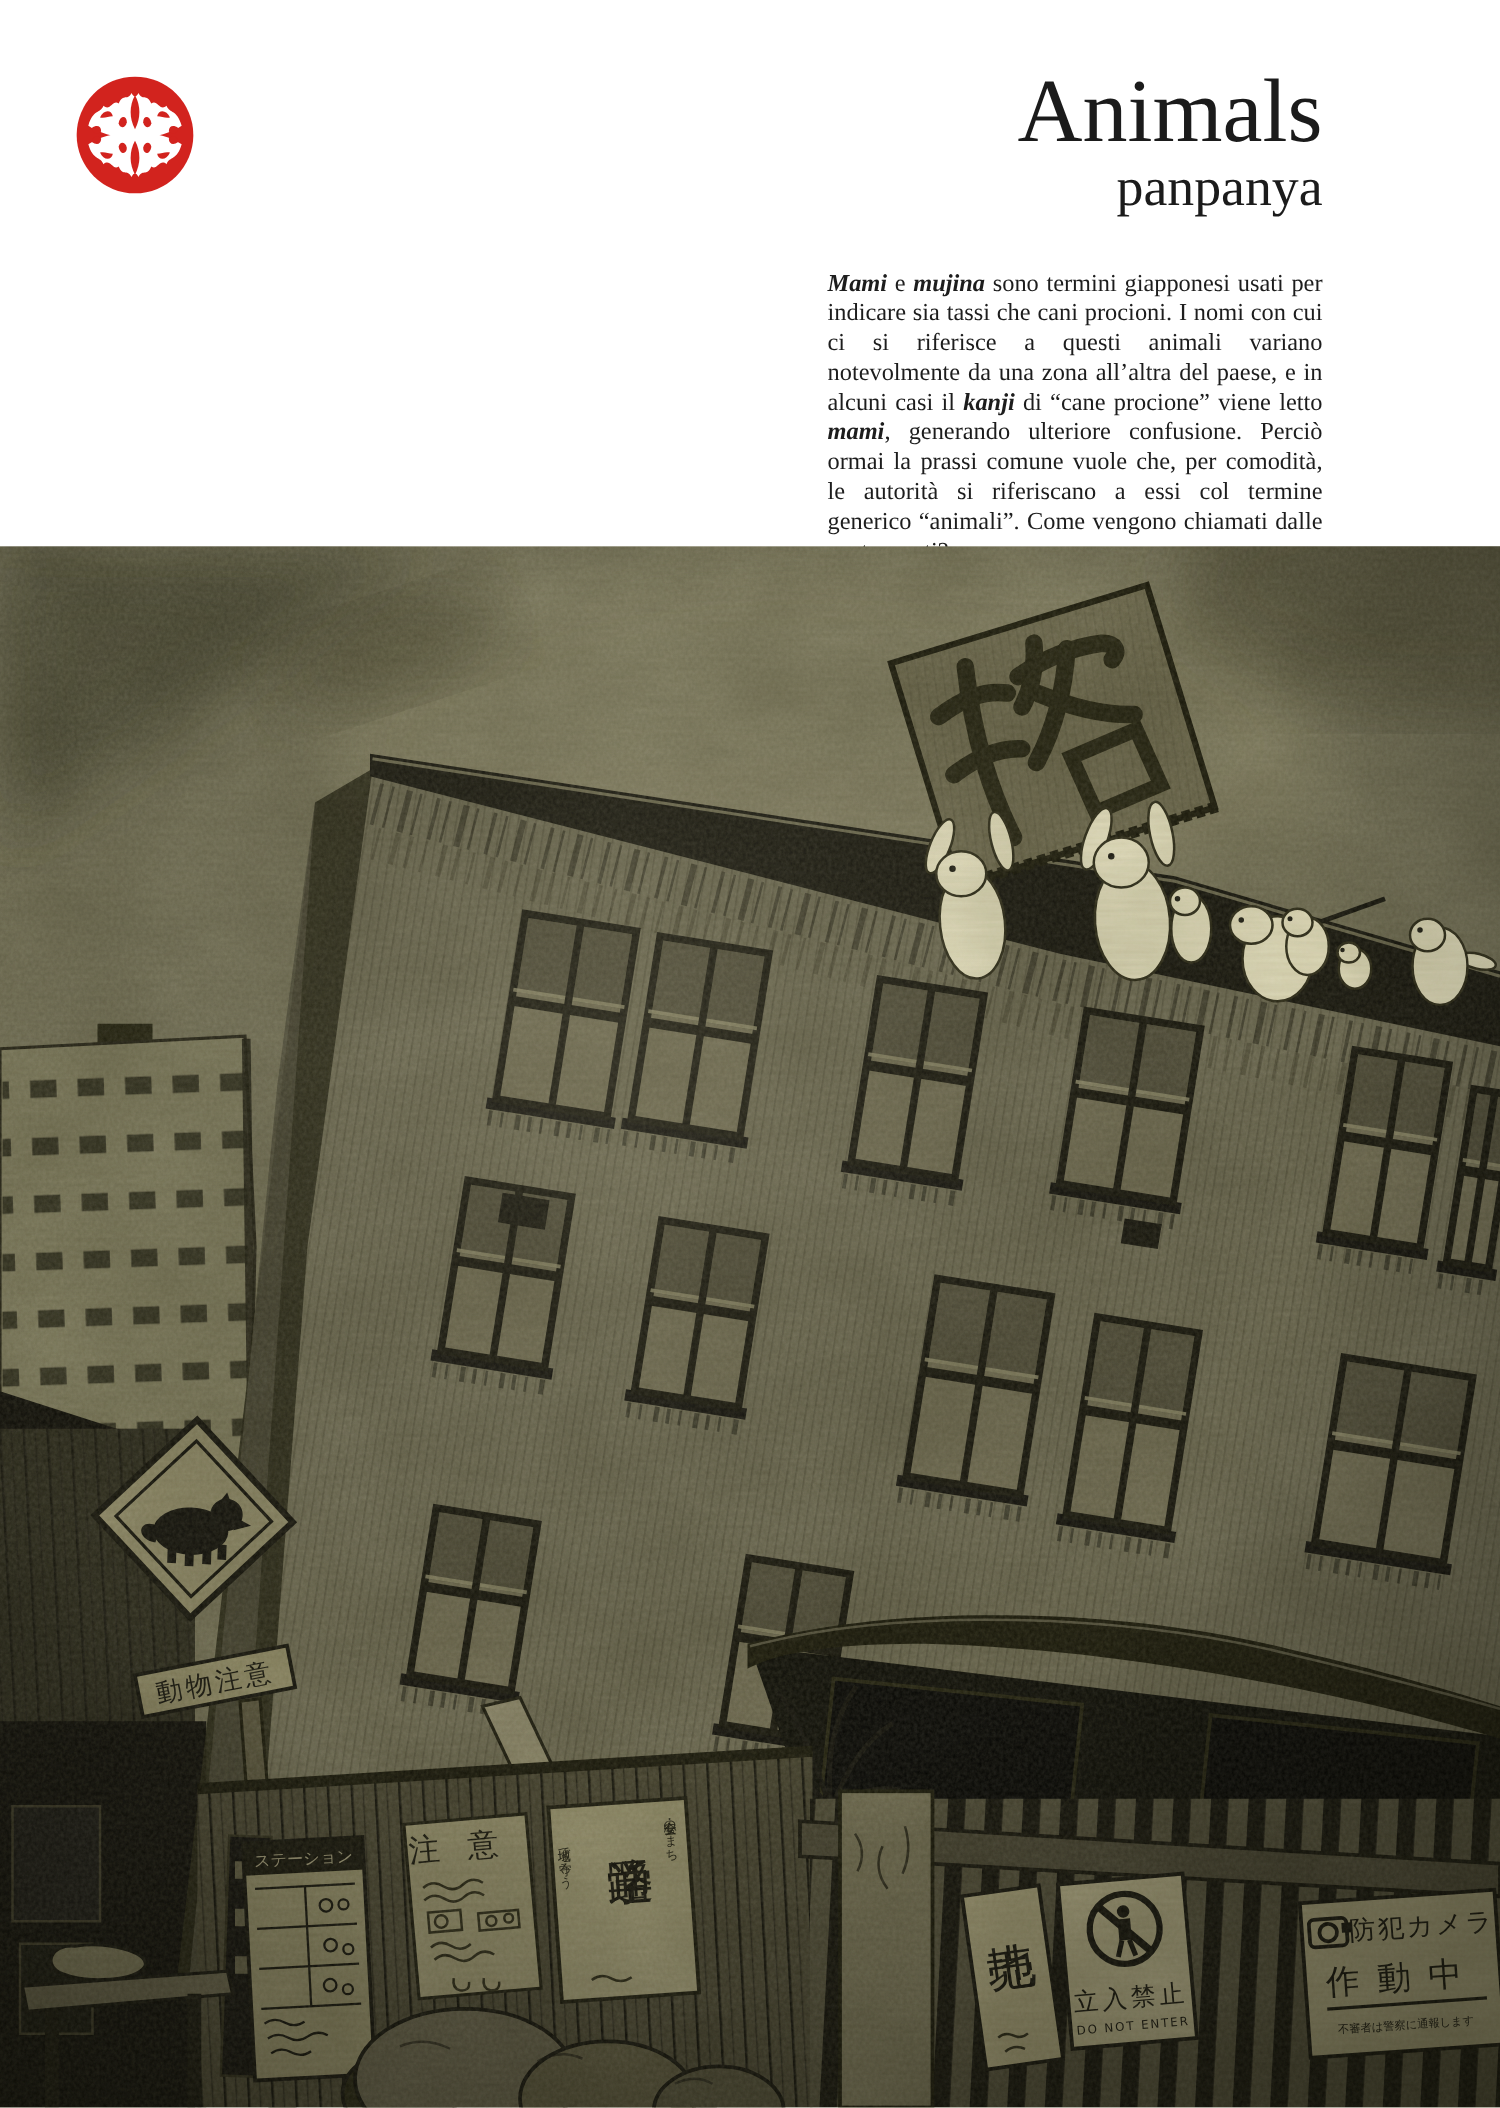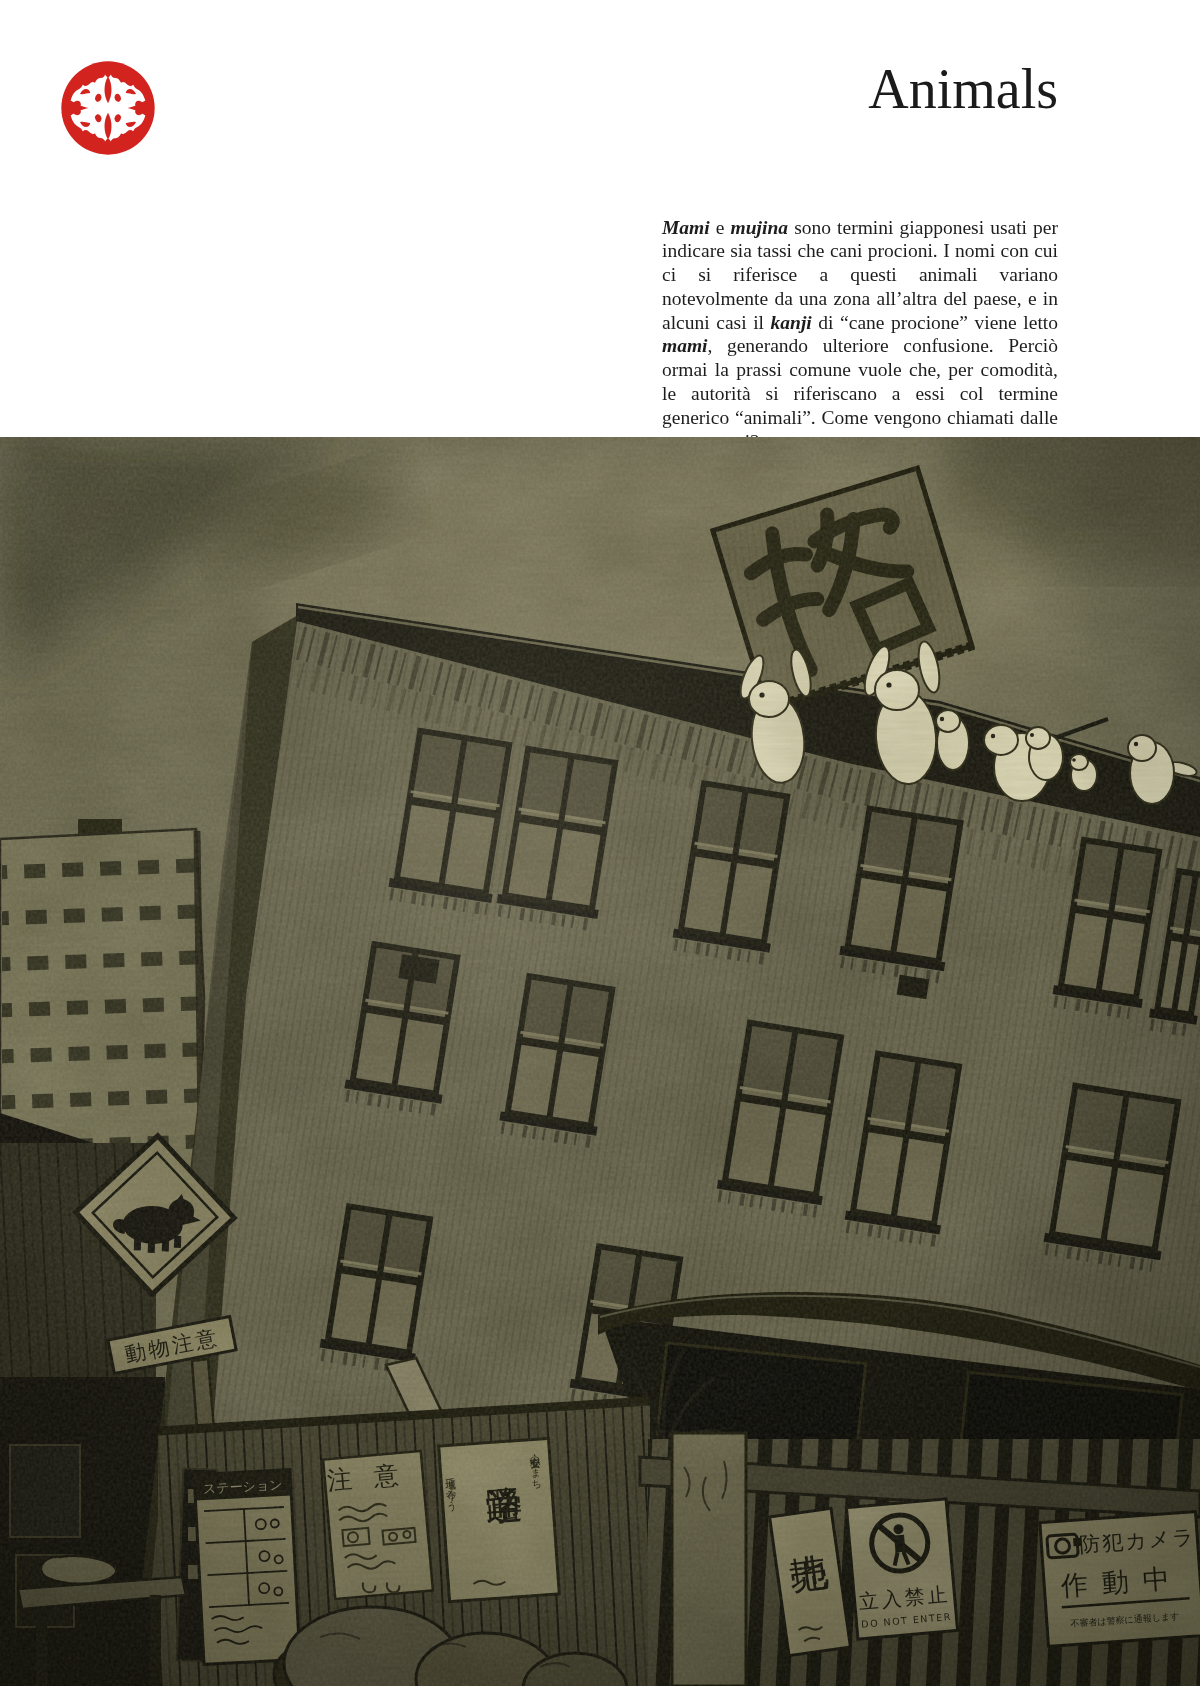--- a/index.html
+++ b/index.html
@@ -1,20 +1,20 @@
 <!DOCTYPE html>
 <html><head>
 <meta charset="utf-8">
 <style>
   html,body{margin:0;padding:0;}
   body{width:1200px;height:1686px;position:relative;background:#ffffff;overflow:hidden;
        font-family:"Liberation Serif", serif;}
   .logo{position:absolute;left:52px;top:52px;width:112px;height:112px;}
   .titleblock{position:absolute;top:52px;right:142px;text-align:right;color:#1b1b1b;}
-  .title{font-size:56px;line-height:74px;font-weight:400;letter-spacing:0px;}
+  .title{font-size:72px;line-height:74px;font-weight:400;letter-spacing:0px;}
   .author{font-size:43px;line-height:46px;font-weight:400;margin-top:2px;}
   .intro{position:absolute;left:662px;top:196px;width:396px;font-size:19.5px;line-height:23.8px;
          text-align:justify;color:#1d1d1d;}
   .intro i{font-style:italic;font-weight:bold;}
   .art{position:absolute;left:0;top:437px;width:1200px;height:1249px;}
   svg text{font-family:"DejaVu Sans", sans-serif;}
   .vtext{writing-mode:vertical-rl;text-orientation:upright;}
 </style>
 </head>
 <body>
@@ -42,20 +42,21 @@
       <path d="M23,54 C27,51 31,52 31,57 C28,60 23,59 23,54 Z"></path>
       <path d="M97,54 C93,51 89,52 89,57 C92,60 97,59 97,54 Z"></path>
       <path d="M23,66 C27,69 31,68 31,63 C28,60 23,61 23,66 Z"></path>
       <path d="M97,66 C93,69 89,68 89,63 C92,60 97,61 97,66 Z"></path>
     </g>
   </g>
 </svg>
 
 <div class="titleblock">
   <div class="title">Animals</div>
+  <div class="author">panpanya</div>
 </div>
 
 <p class="intro"><i>Mami</i><span> e </span><i>mujina</i><span> sono termini giapponesi usati per indicare sia tassi che cani procioni. I nomi con cui ci si riferisce a questi animali variano notevolmente da una zona all’altra del paese, e in alcuni casi il </span><i>kanji</i><span> di “cane procione” viene letto </span><i>mami</i><span>, generando ulteriore confusione. Perciò ormai la prassi comune vuole che, per comodità, le autorità si riferiscano a essi col termine generico “animali”. Come vengono chiamati dalle vostre parti?</span></p>
 
 <svg class="art" viewBox="0 0 1200 1249" preserveAspectRatio="none">
 <defs>
   <pattern id="hatchV" width="7" height="7" patternUnits="userSpaceOnUse" patternTransform="rotate(9)">
     <line x1="3" y1="0" x2="3" y2="7" stroke="#2a2817" stroke-width="1.2" opacity="0.45"></line>
   </pattern>
   <pattern id="planks" width="19" height="60" patternUnits="userSpaceOnUse" patternTransform="rotate(-3)">

